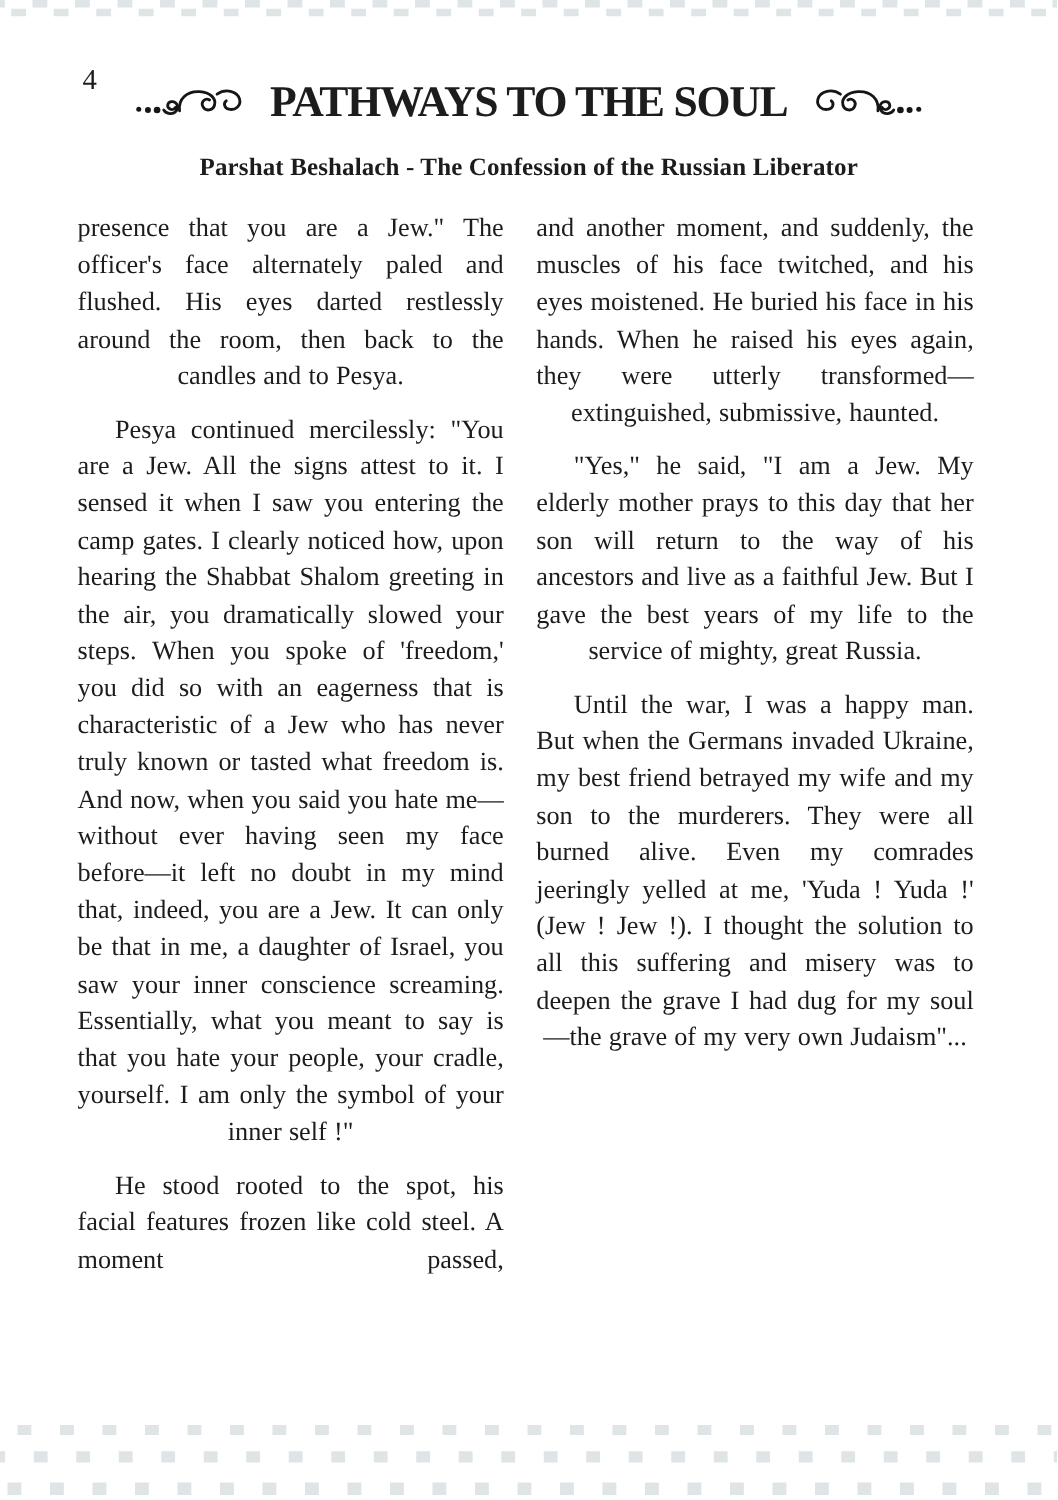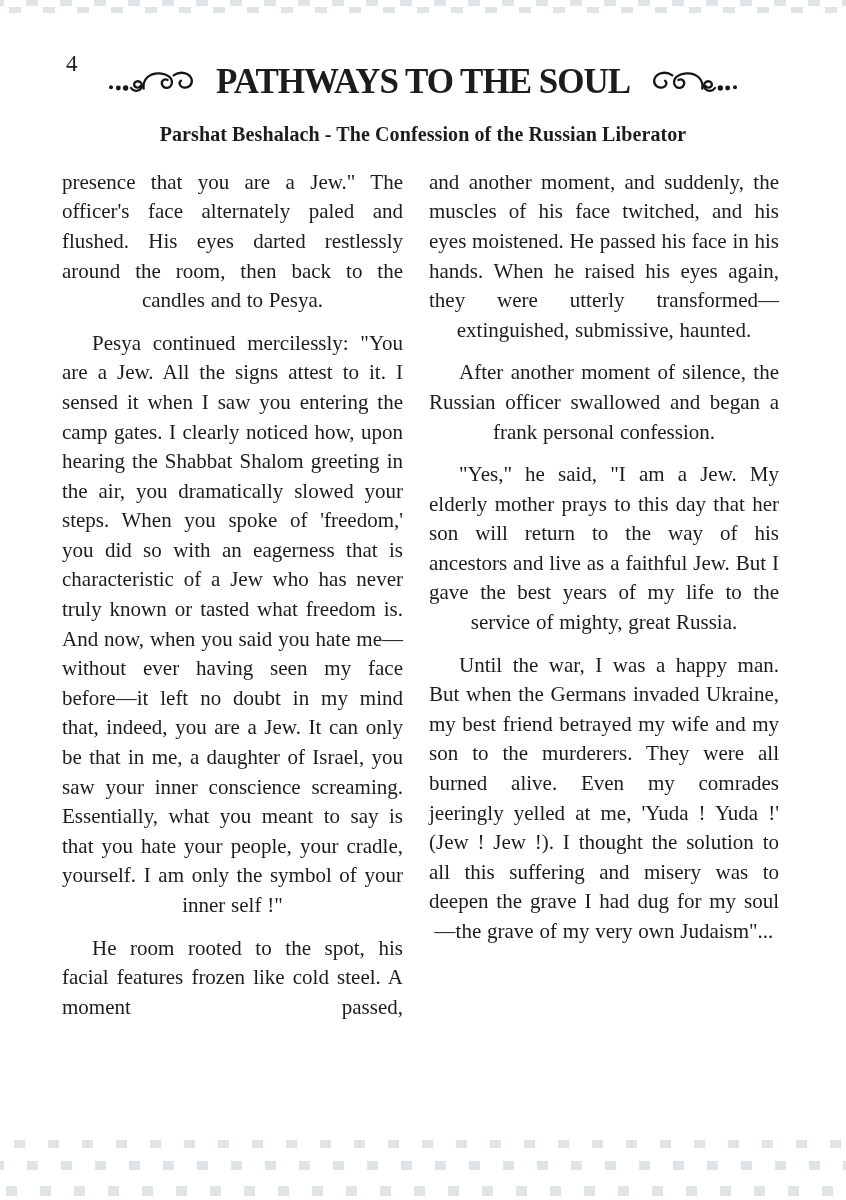--- a/index.html
+++ b/index.html
@@ -105,25 +105,24 @@
         <path d="M100 12 C110 5 124 8 127 18 C129 26 122 32 114 30 C109 29 107 23 111 20"></path>
       </svg>
     </div>
     <div class="subtitle">Parshat Beshalach - The Confession of the Russian Liberator</div>
   </header>
 
   <main>
     <div class="col col-left">
       <p class="para no-indent"><span>presence that you are a Jew." The officer's face alternately paled and flushed. His eyes darted restlessly around the room, then back to the candles and to Pesya.</span></p>
       <p class="para"><span>Pesya continued mercilessly: "You are a Jew. All the signs attest to it. I sensed it when I saw you entering the camp gates. I clearly noticed how, upon hearing the </span><span class="it">Shabbat Shalom</span><span> greeting in the air, you dramatically slowed your steps. When you spoke of 'freedom,' you did so with an eagerness that is characteristic of a Jew who has never truly known or tasted what freedom is. And now, when you said you hate me—without ever having seen my face before—it left no doubt in my mind that, indeed, you are a Jew. It can only be that in me, a daughter of Israel, you saw your inner conscience screaming. Essentially, what you meant to say is that you hate your people, your cradle, yourself. I am only the symbol of your inner self !"</span></p>
-      <p class="para cont-end"><span>He room rooted to the spot, his facial features frozen like cold steel. A moment passed,</span></p>
+      <p class="para cont-end"><span>He stood rooted to the spot, his facial features frozen like cold steel. A moment passed,</span></p>
     </div>
     <div class="col col-right">
-      <p class="para no-indent"><span>and another moment, and suddenly, the muscles of his face twitched, and his eyes moistened. He passed his face in his hands. When he raised his eyes again, they were utterly transformed—extinguished, submissive, haunted.</span></p>
-      <p class="para"><span>After another moment of silence, the Russian officer swallowed and began a frank personal confession.</span></p>
+      <p class="para no-indent"><span>and another moment, and suddenly, the muscles of his face twitched, and his eyes moistened. He buried his face in his hands. When he raised his eyes again, they were utterly transformed—extinguished, submissive, haunted.</span></p>
       <p class="para"><span>"Yes," he said, "I am a Jew. My elderly mother prays to this day that her son will return to the way of his ancestors and live as a faithful Jew. But I gave the best years of my life to the service of mighty, great Russia.</span></p>
       <p class="para"><span>Until the war, I was a happy man. But when the Germans invaded Ukraine, my best friend betrayed my wife and my son to the murderers. They were all burned alive. Even my comrades jeeringly yelled at me, 'Yuda ! Yuda !' </span><span class="it">(Jew ! Jew !)</span><span>. I thought the solution to all this suffering and misery was to deepen the grave I had dug for my soul—the grave of my very own Judaism"...</span></p>
     </div>
   </main>
 
   <div class="deco-strip deco-bottom"></div>
 
 </div>
 
 </body></html>

